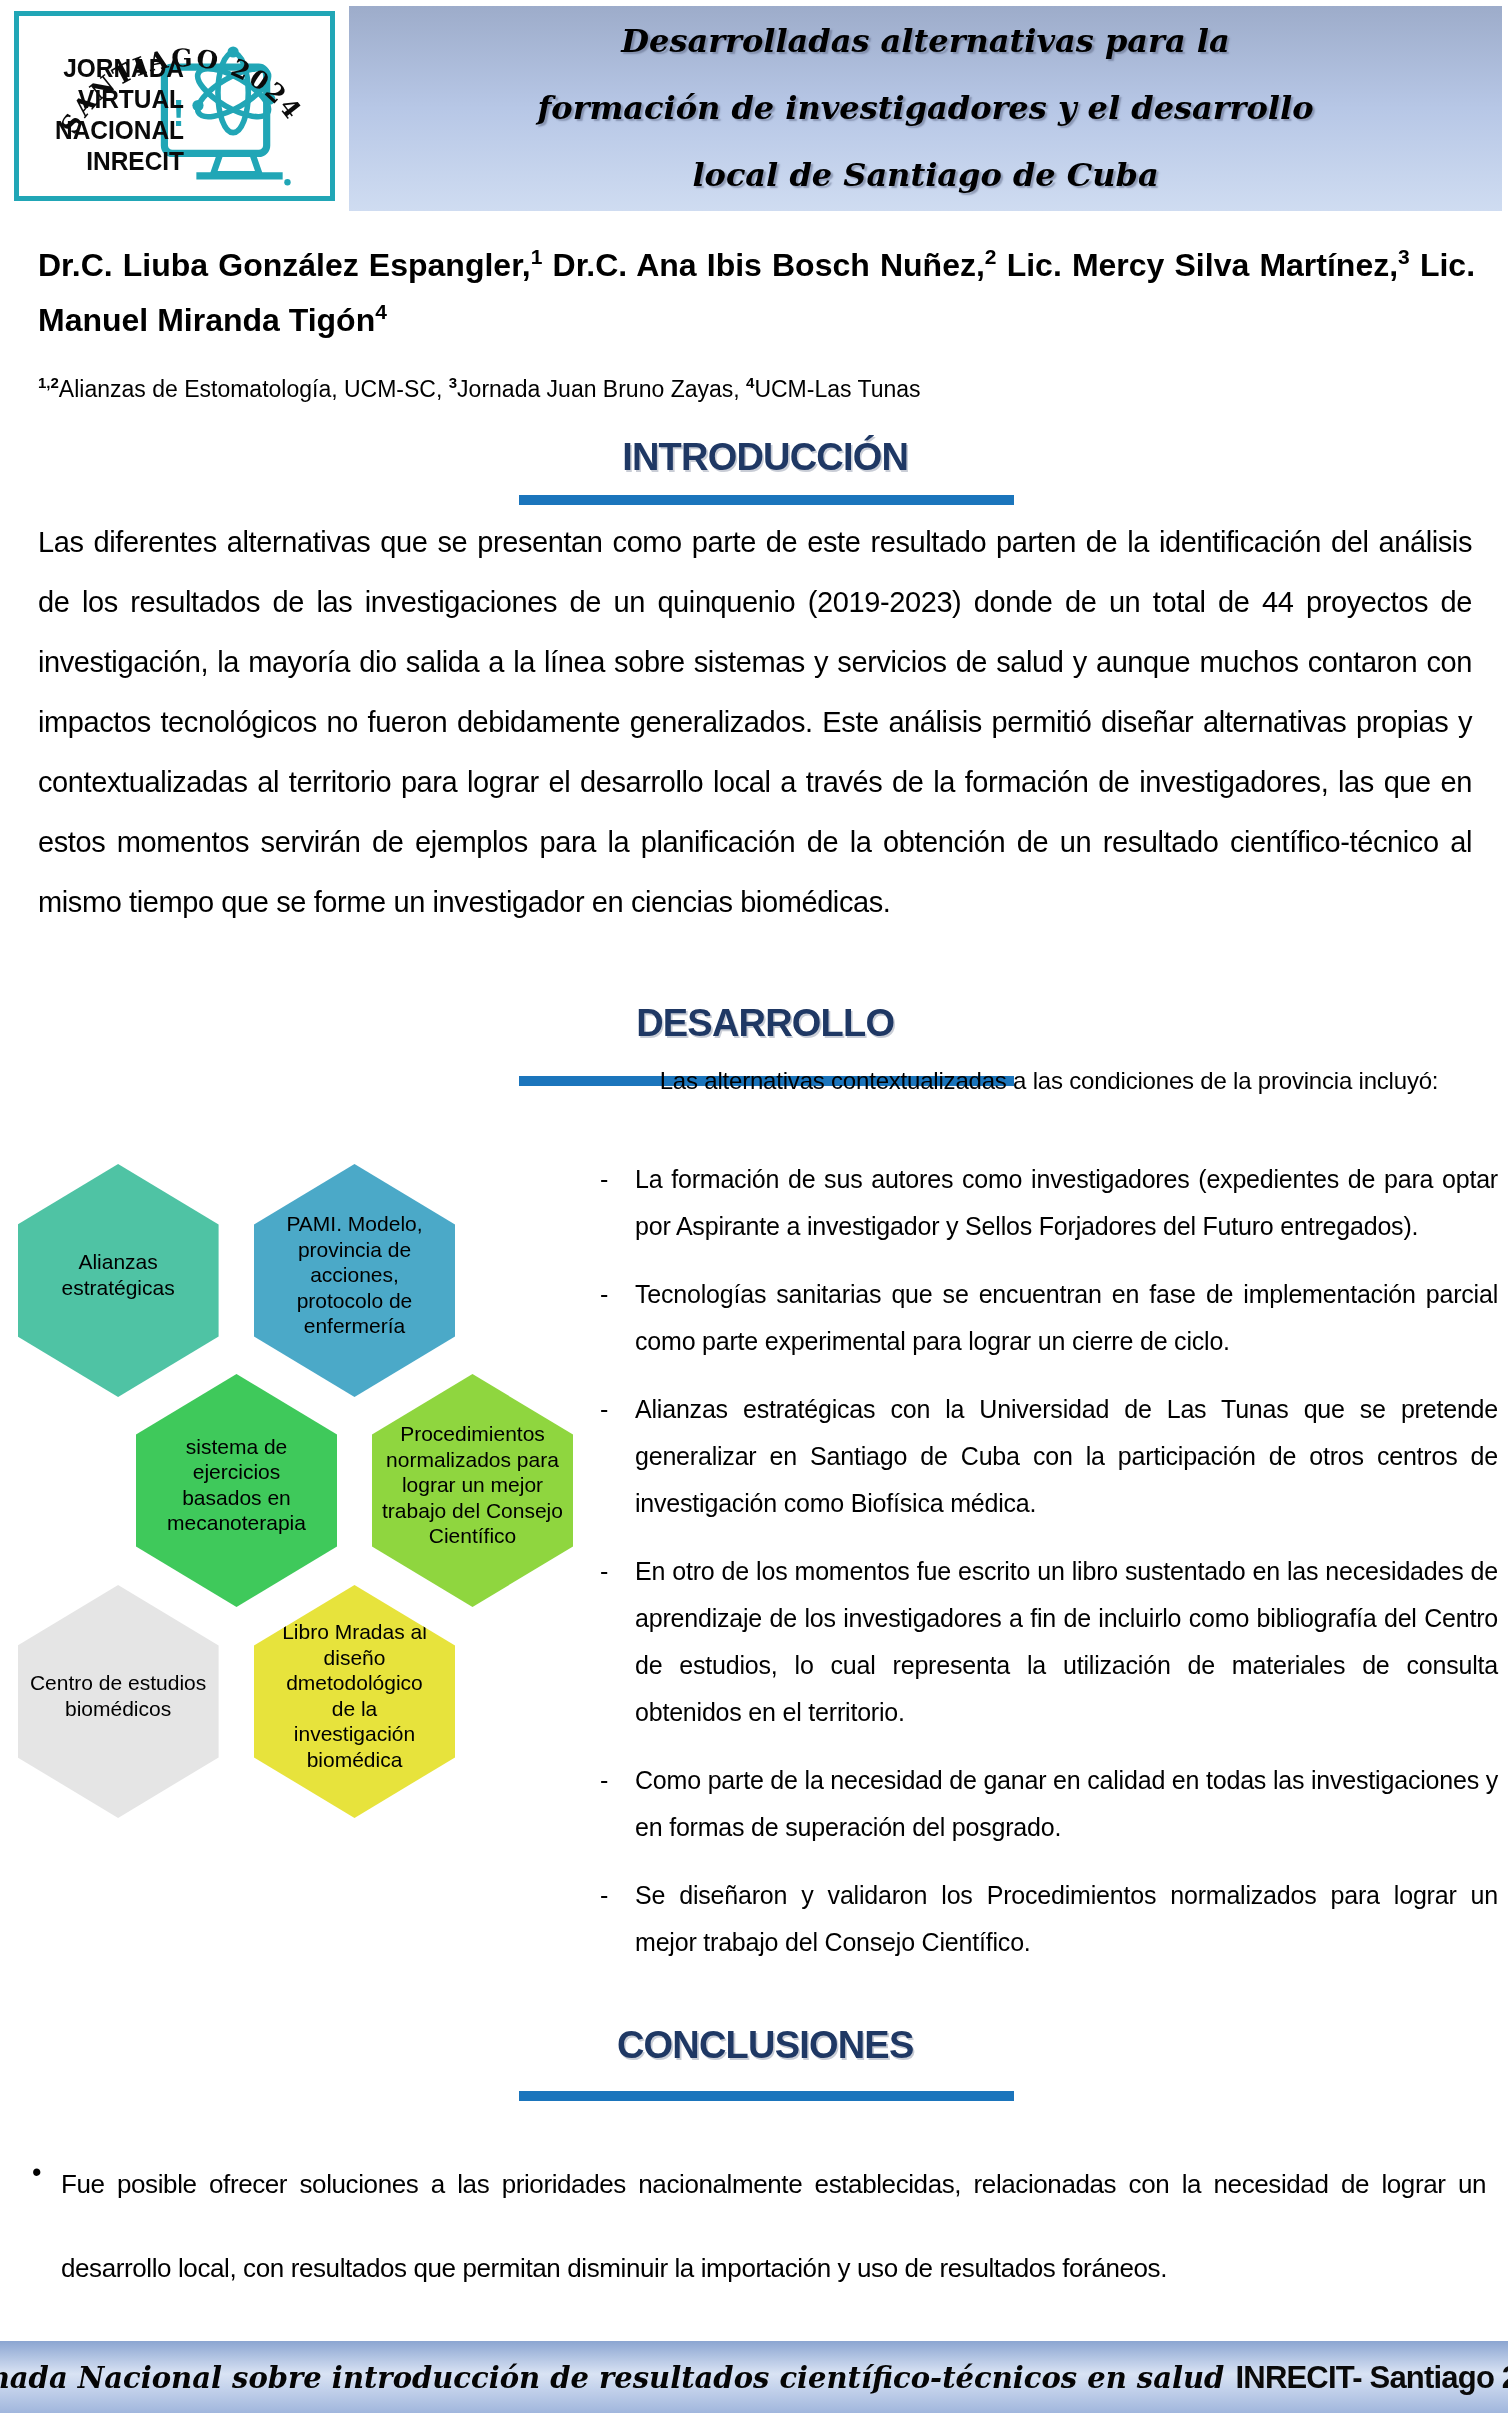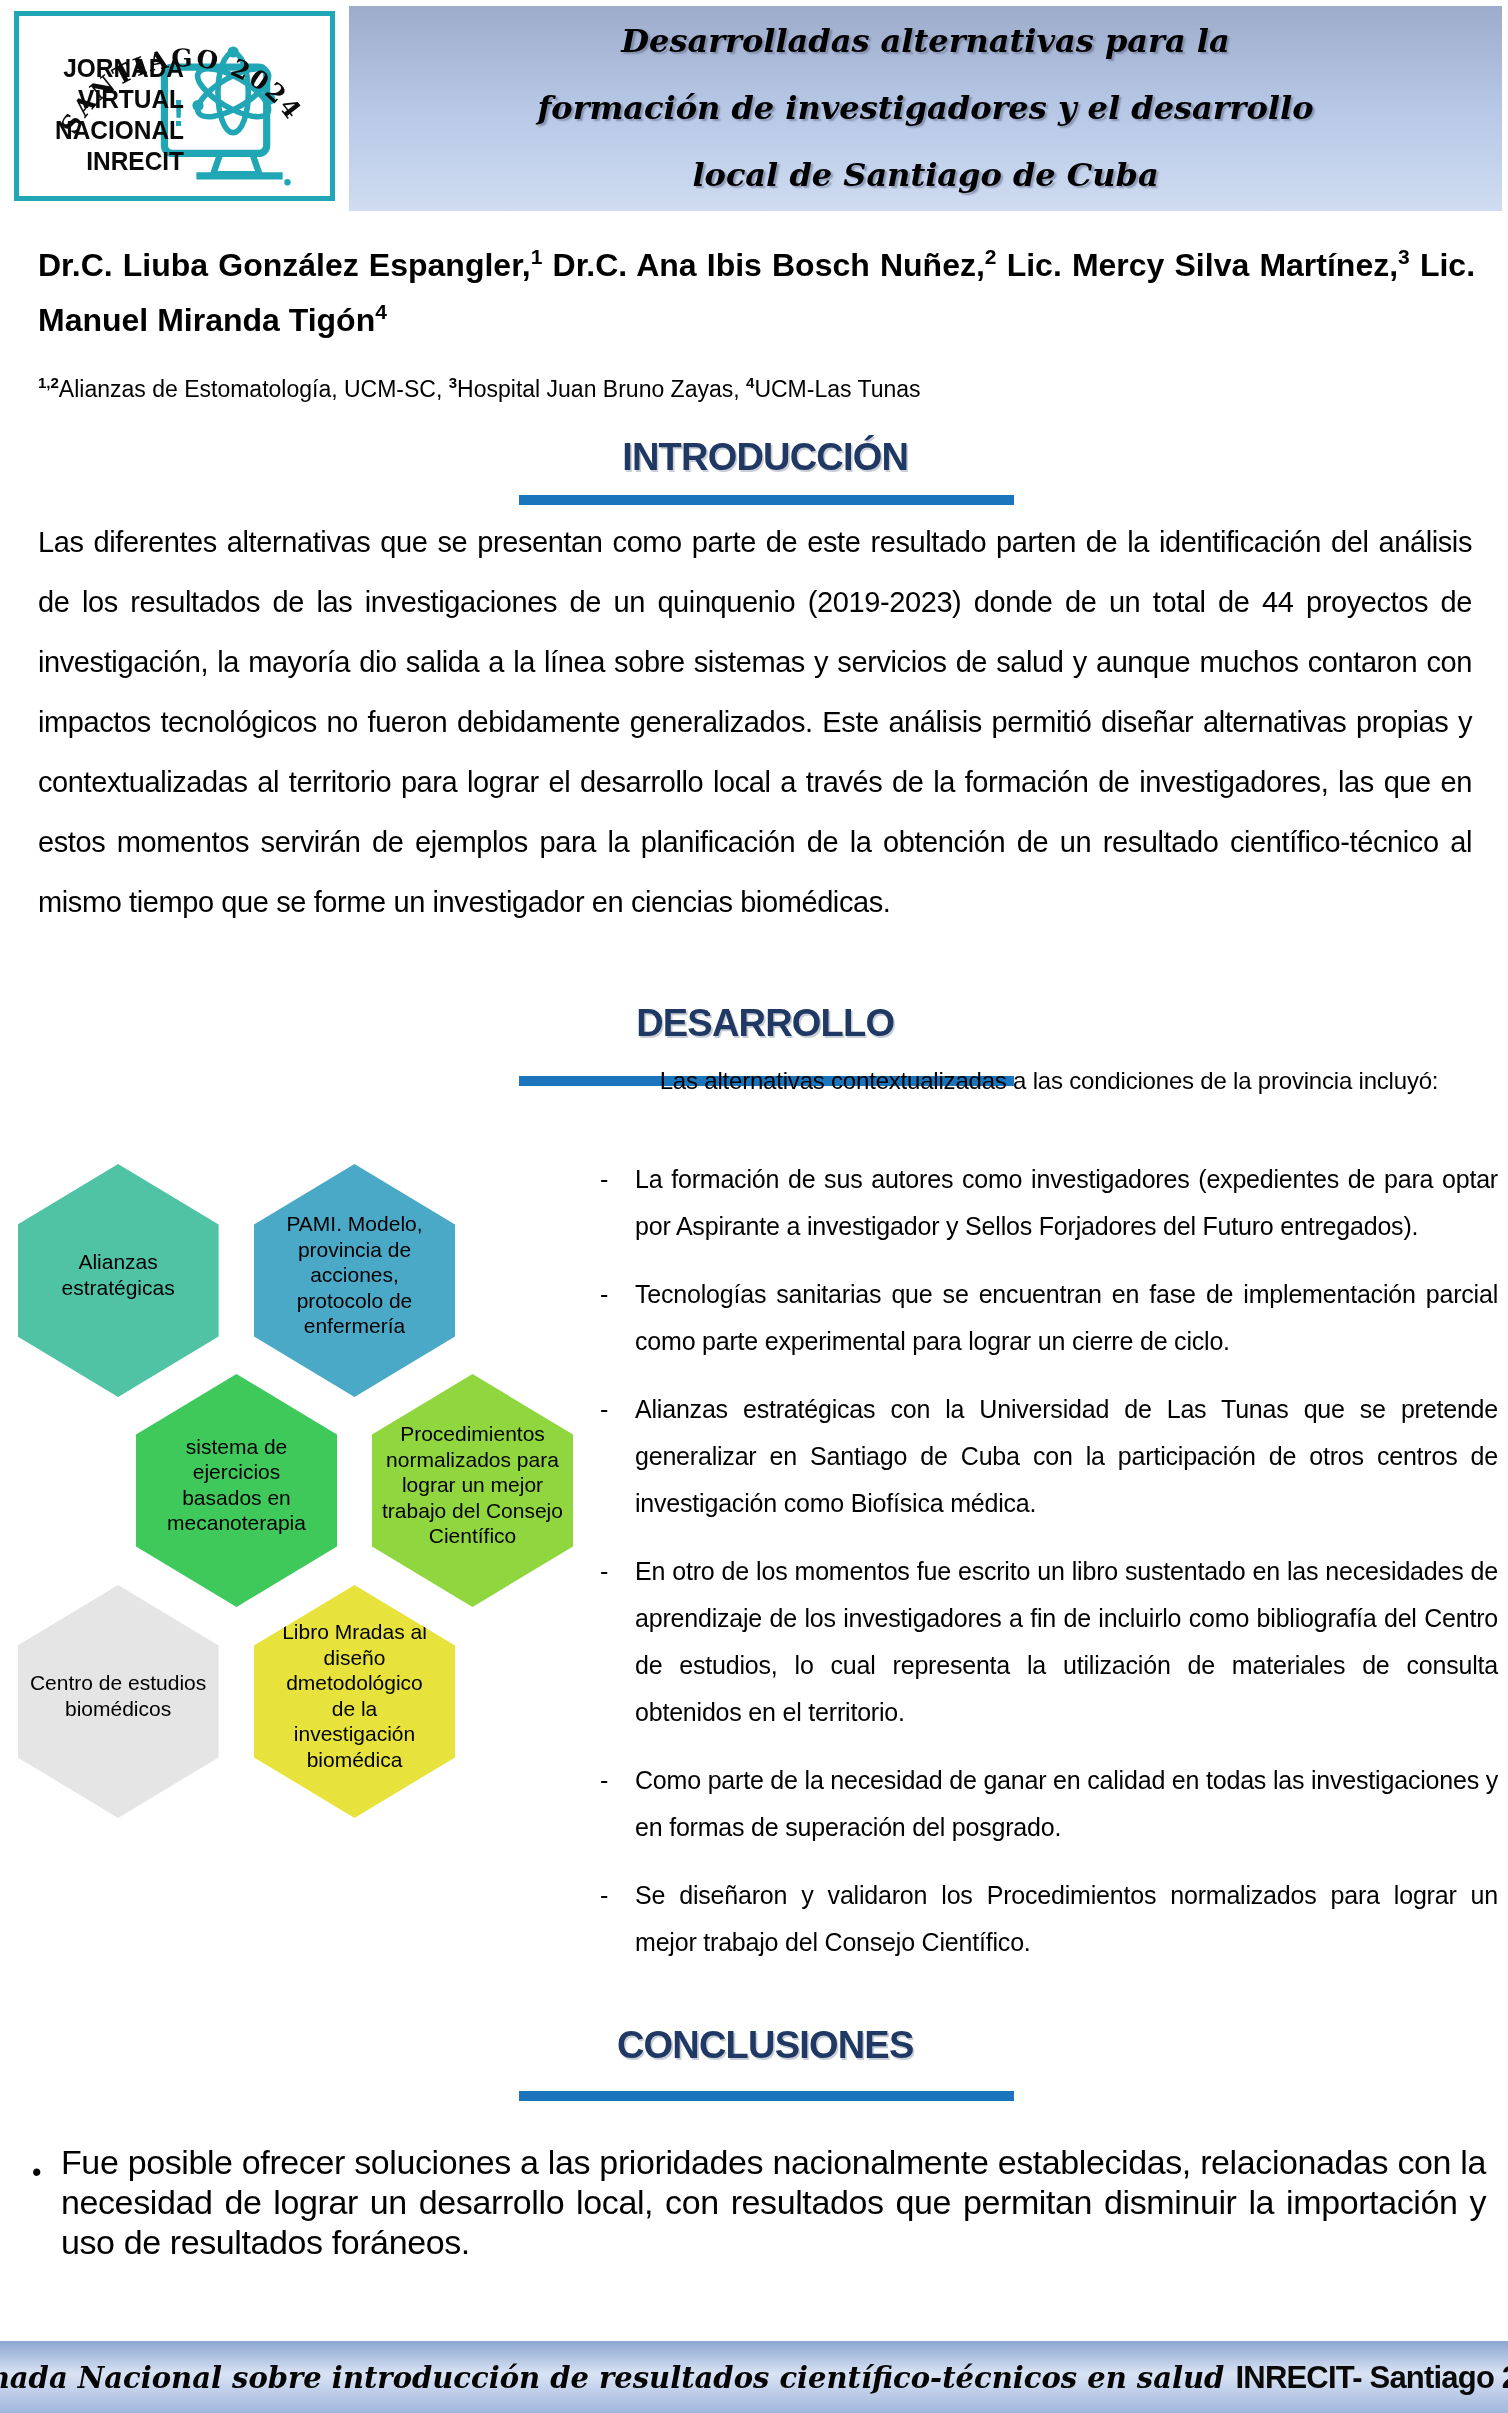--- a/index.html
+++ b/index.html
@@ -83,21 +83,21 @@
   .hex:nth-of-type(1){left:17.6px;top:1164px;}
   .hex:nth-of-type(2){left:254px;top:1164px;}
   .hex:nth-of-type(3){left:136px;top:1374px;}
   .hex:nth-of-type(4){left:372px;top:1374px;}
   .hex:nth-of-type(5){left:17.6px;top:1585px;}
   .hex:nth-of-type(6){left:254px;top:1585px;}
   
   .conclusion{position:absolute;left:32px;top:2142px;width:1454px;display:flex;}
   .conclusion-marker{flex:0 0 29px;font-size:27px;line-height:61px;}
   .conclusion-text{
-    flex:1;font-size:34px;line-height:40px;text-align:justify;letter-spacing:-0.4px;
+    flex:1;font-size:26px;line-height:84px;text-align:justify;letter-spacing:-0.4px;
   }
   
   .footer{
     position:absolute;left:0;top:2341px;width:1508px;height:73px;
     background:linear-gradient(180deg,#8ba5d1 0%,#d9e3f4 45%,#9fb5dc 100%);
     display:flex;align-items:center;justify-content:center;white-space:nowrap;
   }
   .footer-script{
     font-family:"DejaVu Serif", serif;font-style:italic;font-weight:700;
     font-size:29px;color:#050505;
@@ -150,21 +150,21 @@
     <div class="title-line">formación de investigadores y el desarrollo</div>
     <div class="title-line">local de Santiago de Cuba</div>
   </div>
 
 <div class="authors">
   
 <span class="aseg"><span>Dr.C. Liuba González Espangler,</span><sup>1</sup></span><span class="aseg"><span> Dr.C. Ana Ibis Bosch Nuñez,</span><sup>2</sup></span><span class="aseg"><span> Lic. Mercy Silva Martínez,</span><sup>3</sup></span><span class="aseg"><span> Lic. Manuel Miranda Tigón</span><sup>4</sup></span></div>
 
 <div class="affiliations">
   
-<span class="fseg"><sup>1,2</sup><span>Alianzas de Estomatología, UCM-SC, </span></span><span class="fseg"><sup>3</sup><span>Hospital Juan Bruno Zayas, </span></span><span class="fseg"><sup>4</sup><span>UCM-Las Tunas</span></span></div>
+<span class="fseg"><sup>1,2</sup><span>Alianzas de Estomatología, UCM-SC, </span></span><span class="fseg"><sup>3</sup><span>Jornada Juan Bruno Zayas, </span></span><span class="fseg"><sup>4</sup><span>UCM-Las Tunas</span></span></div>
 
 <div class="section-heading" id="intro-heading">INTRODUCCIÓN</div>
 <div class="heading-bar" id="intro-bar"></div>
 <div class="intro-body">Las diferentes alternativas que se presentan como parte de este resultado parten de la identificación del análisis de los resultados de las investigaciones de un quinquenio (2019-2023) donde de un total de 44 proyectos de investigación, la mayoría dio salida a la línea sobre sistemas y servicios de salud y aunque muchos contaron con impactos tecnológicos no fueron debidamente generalizados. Este análisis permitió diseñar alternativas propias y contextualizadas al territorio para lograr el desarrollo local a través de la formación de investigadores, las que en estos momentos servirán de ejemplos para la planificación de la obtención de un resultado científico-técnico al mismo tiempo que se forme un investigador en ciencias biomédicas.</div>
 
 <div class="section-heading" id="des-heading">DESARROLLO</div>
 <div class="heading-bar" id="des-bar"></div>
 <div class="des-lead">Las alternativas contextualizadas a las condiciones de la provincia incluyó:</div>
 
 <div class="hex-cluster">

